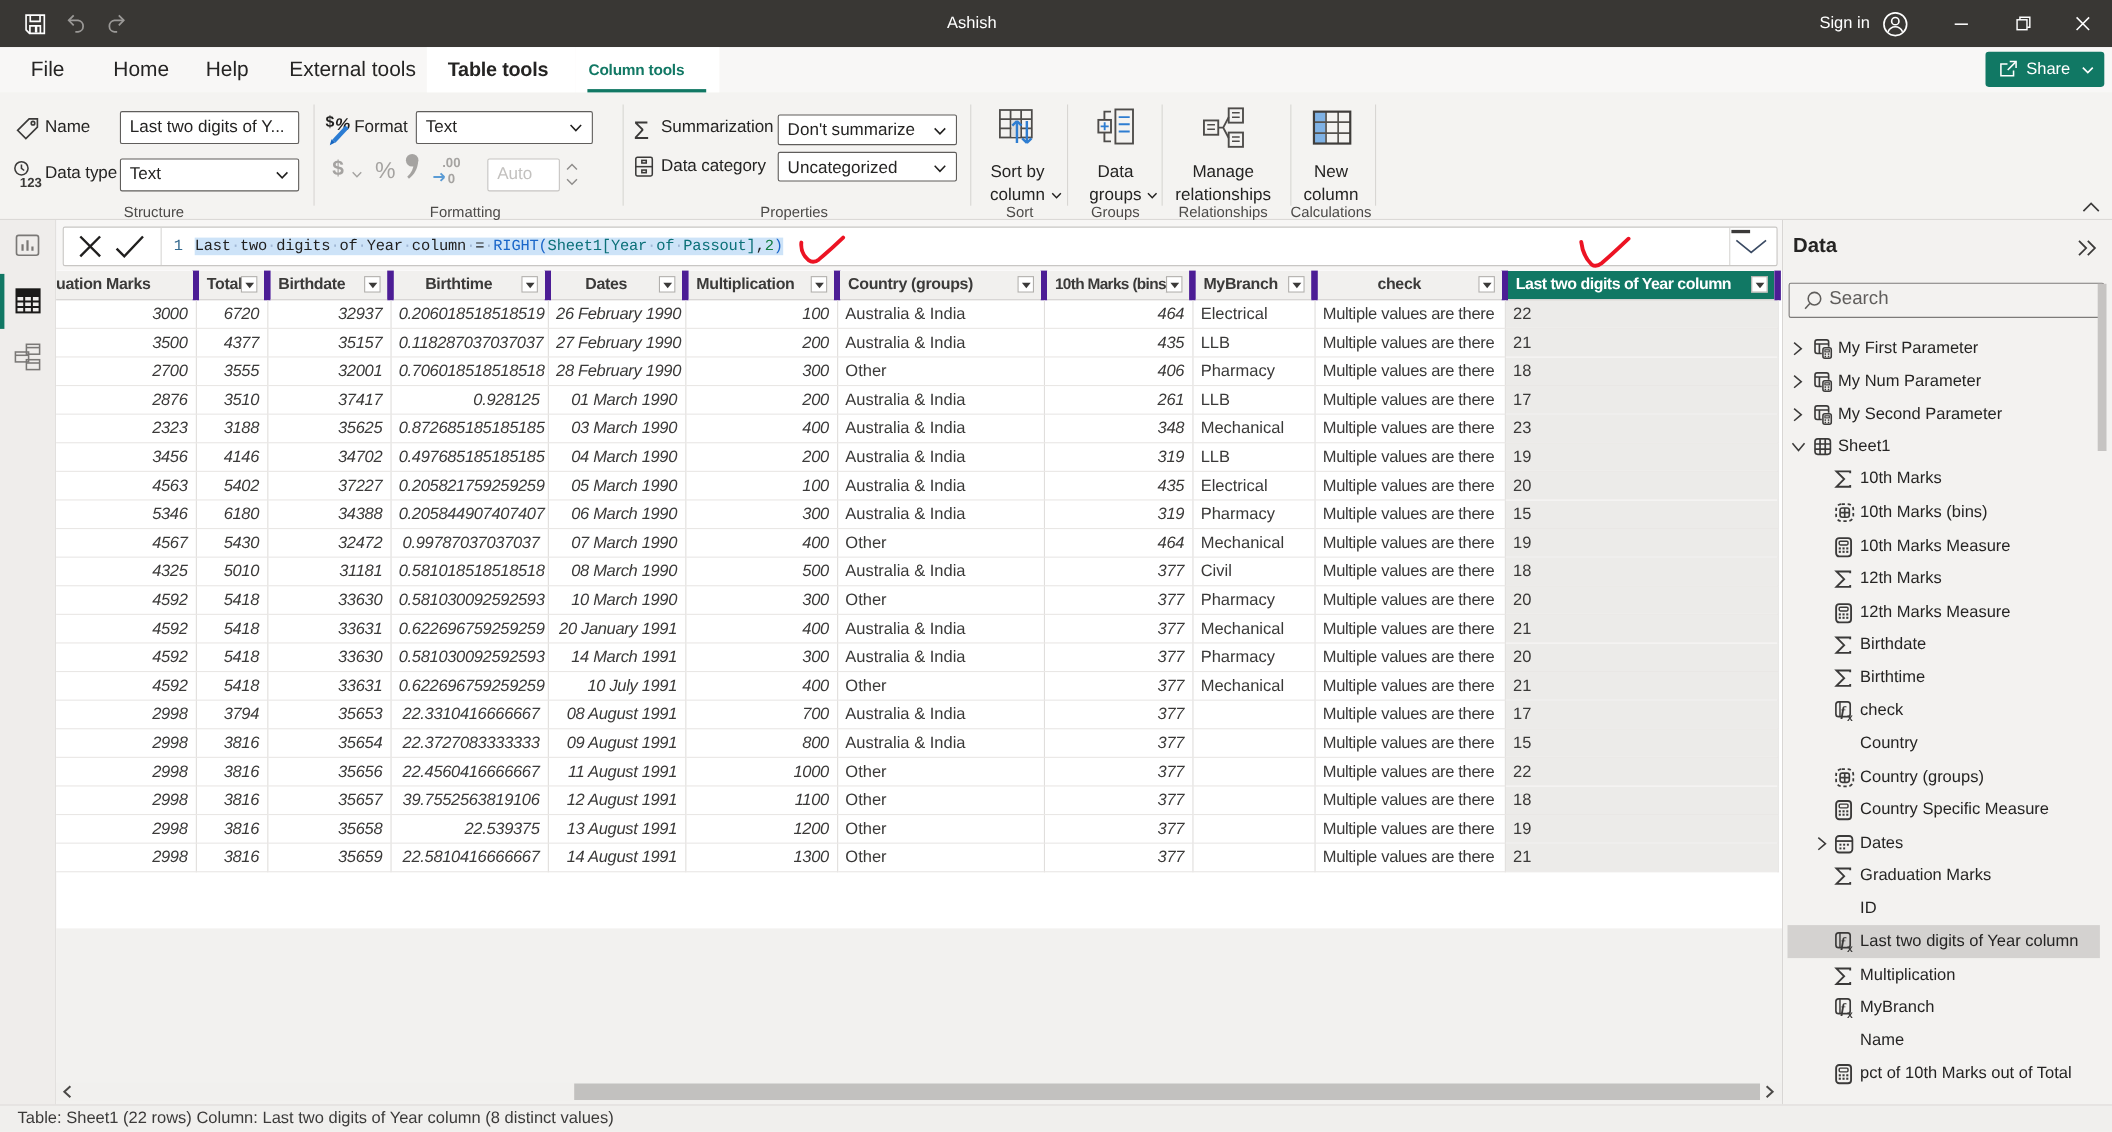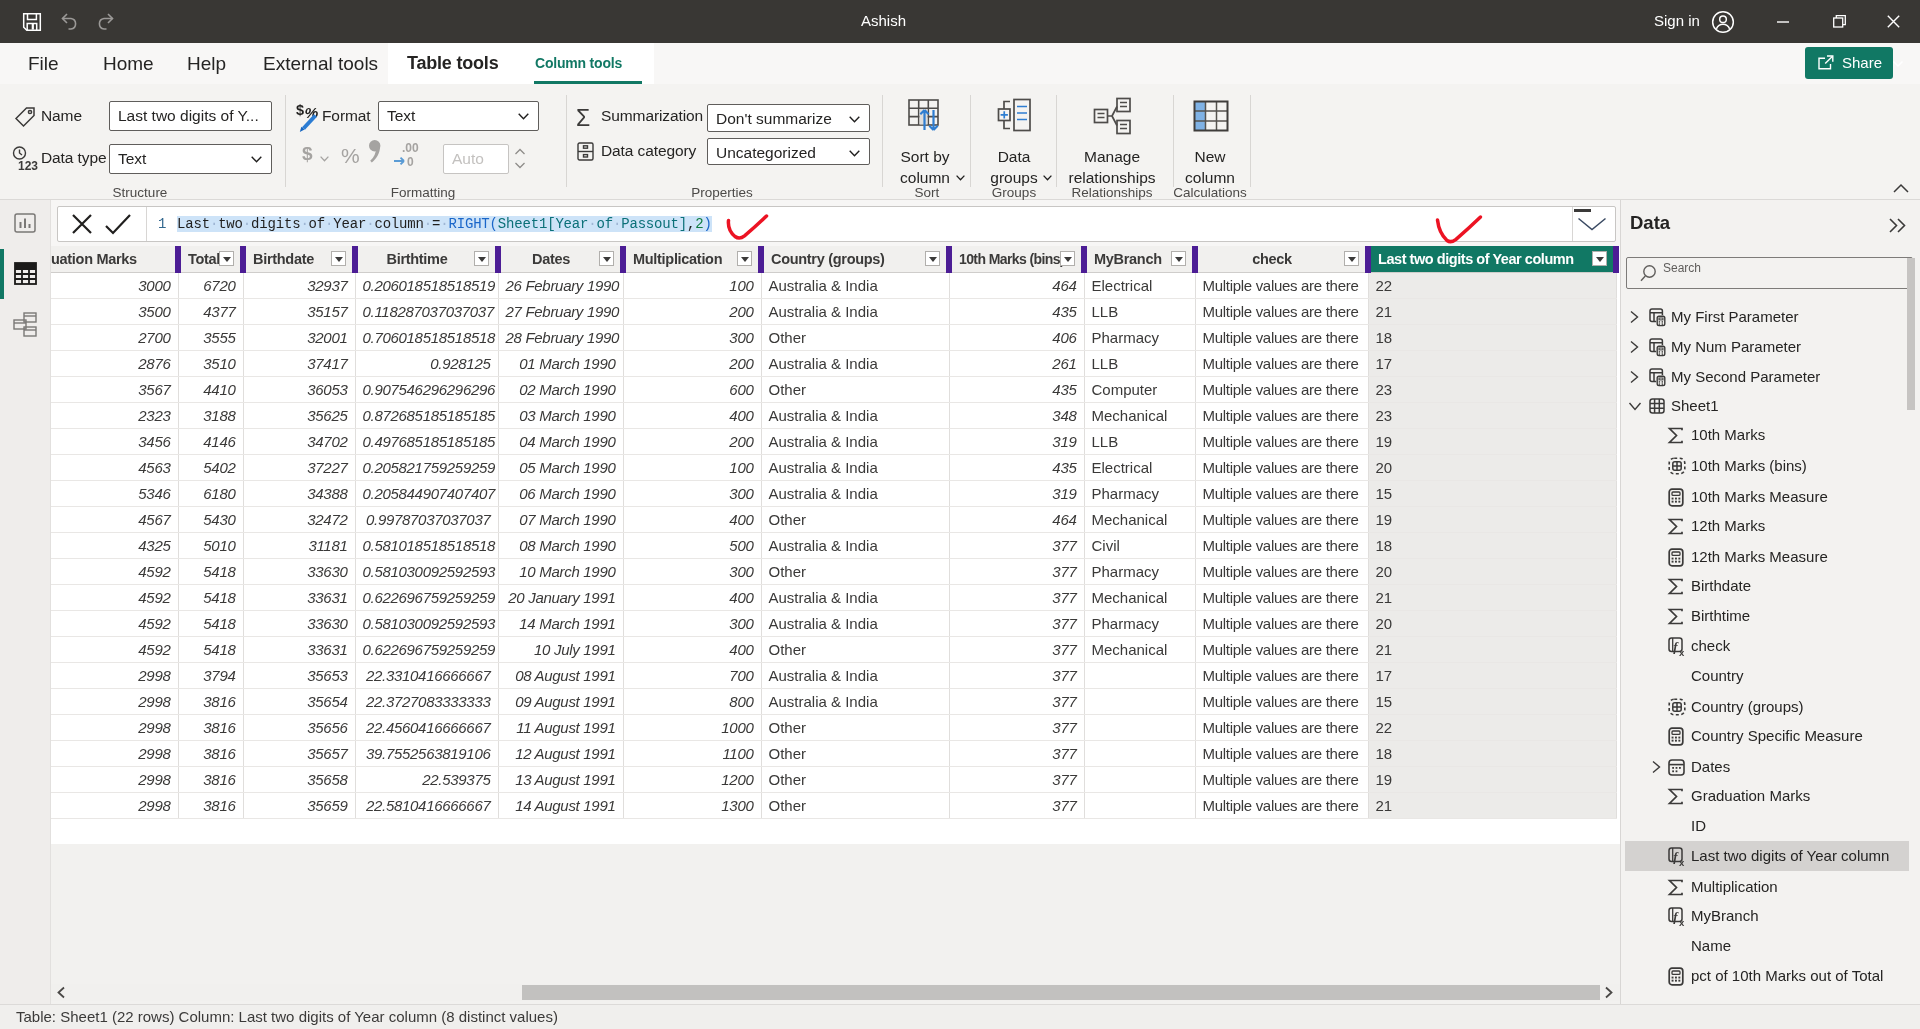--- a/index.html
+++ b/index.html
@@ -105,21 +105,21 @@
 <div class="abs" style="left:0;top:0;width:1920px;height:41px;background:#f8f7f6"></div>
 <div class="toolbox" style="left:388px;width:135px"></div>
 <div class="toolbox" style="left:523px;width:131px"></div>
 <div class="tab" style="left:28px">File</div>
 <div class="tab" style="left:103px">Home</div>
 <div class="tab" style="left:187px">Help</div>
 <div class="tab" style="left:263px">External tools</div>
 <div class="tab" style="left:407px;font-weight:bold;font-size:18px;letter-spacing:-0.2px">Table tools</div>
 <div class="tab" style="left:535px;font-weight:bold;color:#117864;font-size:14px;letter-spacing:-0.2px">Column tools</div>
 <div class="abs" style="left:534px;top:38px;width:108px;height:3px;background:#117864"></div>
-<div class="abs" style="left:1805px;top:4px;width:88px;height:32px;background:#117864;border-radius:3px;color:#fff;font-size:15px;line-height:32px;">
+<div class="abs" style="left:1805px;top:4px;width:108px;height:32px;background:#117864;border-radius:3px;color:#fff;font-size:15px;line-height:32px;">
         <svg width="17" height="15" style="left:12px;top:8px" viewBox="0 0 17 15">
           <g fill="none" stroke="#fff" stroke-width="1.4">
             <path d="M8,3.2 H2 V13.8 H13.5 V9"></path>
             <path d="M10,1 H15.8 V6.8"></path>
             <path d="M15.3,1.5 L8.2,8.6"></path>
           </g>
         </svg>
         <span style="position:absolute;left:37px">Share</span>
         <svg width="10" height="6" style="left:88px;top:14px" viewBox="0 0 10 6">
           <path d="M0.5,0.5 L5,5 L9.5,0.5" fill="none" stroke="#fff" stroke-width="1.5"></path>
@@ -386,33 +386,20 @@
             <td class="num">0.928125</td>
             <td class="num">01 March 1990</td>
             <td class="num">200</td>
             <td>Australia &amp; India</td>
             <td class="num">261</td>
             <td>LLB</td>
             <td style="letter-spacing:-0.3px">Multiple values are there</td>
             <td class="sel">17</td>
           </tr>
 <tr>
-            <td class="num">3567</td>
-            <td class="num">4410</td>
-            <td class="num">36053</td>
-            <td class="num">0.907546296296296</td>
-            <td class="num">02 March 1990</td>
-            <td class="num">600</td>
-            <td>Other</td>
-            <td class="num">435</td>
-            <td>Computer</td>
-            <td style="letter-spacing:-0.3px">Multiple values are there</td>
-            <td class="sel">23</td>
-          </tr>
-<tr>
             <td class="num">2323</td>
             <td class="num">3188</td>
             <td class="num">35625</td>
             <td class="num">0.872685185185185</td>
             <td class="num">03 March 1990</td>
             <td class="num">400</td>
             <td>Australia &amp; India</td>
             <td class="num">348</td>
             <td>Mechanical</td>
             <td style="letter-spacing:-0.3px">Multiple values are there</td>
@@ -635,21 +622,21 @@
           <path d="M10,1 L16.5,7.5 L10,14"></path>
         </g>
       </svg>
 <div class="abs" style="left:5px;top:57px;width:287px;height:32px;border:1px solid #7d7b79;border-radius:2px;">
         <svg width="17" height="17" style="left:13px;top:7px" viewBox="0 0 17 17">
           <g fill="none" stroke="#5f5d5b" stroke-width="1.4">
             <circle cx="9.5" cy="6.5" r="5.7"></circle>
             <path d="M5.3,11 L1,15.7"></path>
           </g>
         </svg>
-        <div class="abs" style="left:36px;top:3px;font-size:12px;color:#5f5d5b">Search</div>
+        <div class="abs" style="left:36px;top:3px;font-size:17px;color:#5f5d5b">Search</div>
       </div>
 <div class="abs" style="left:286px;top:58px;width:8px;height:152px;background:#c6c4c2"></div>
 <div class="prow" style="top:102px;">
         <svg width="10" height="14" style="left:4px;top:8px" viewBox="0 0 10 14">
           <path d="M2,1.5 L8.5,7 L2,12.5" fill="none" stroke="#3b3a39" stroke-width="1.4"></path>
         </svg>
         <svg width="17" height="19" style="left:24px;top:6px" viewBox="0 0 17 19">
           <g fill="none" stroke="#3b3a39" stroke-width="1.5">
             <rect x="1" y="1" width="12.4" height="12.4" rx="2"></rect>
             <path d="M1,4.7 H13.4 M5,4.7 V13.4"></path>

